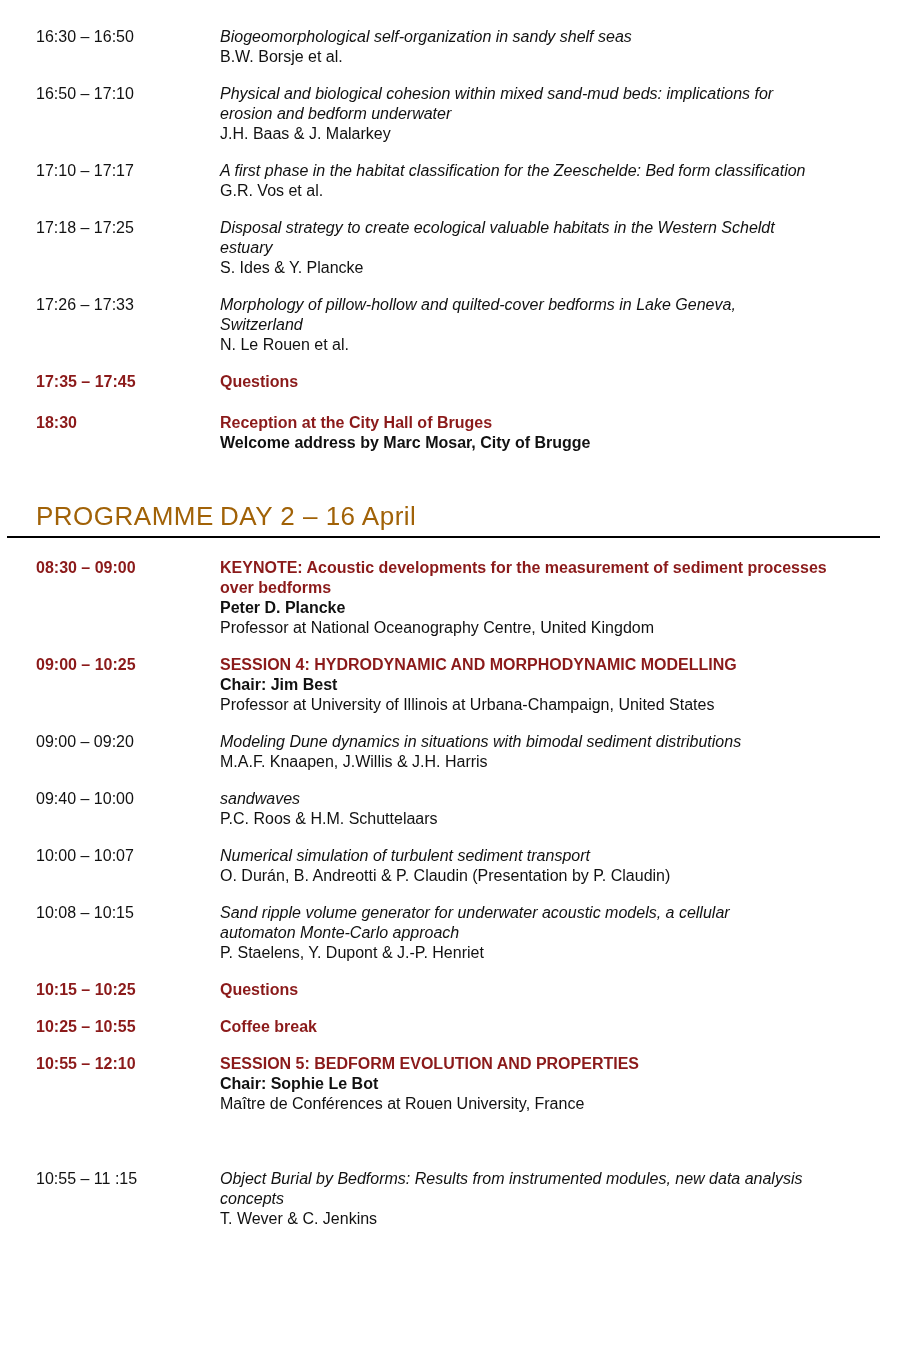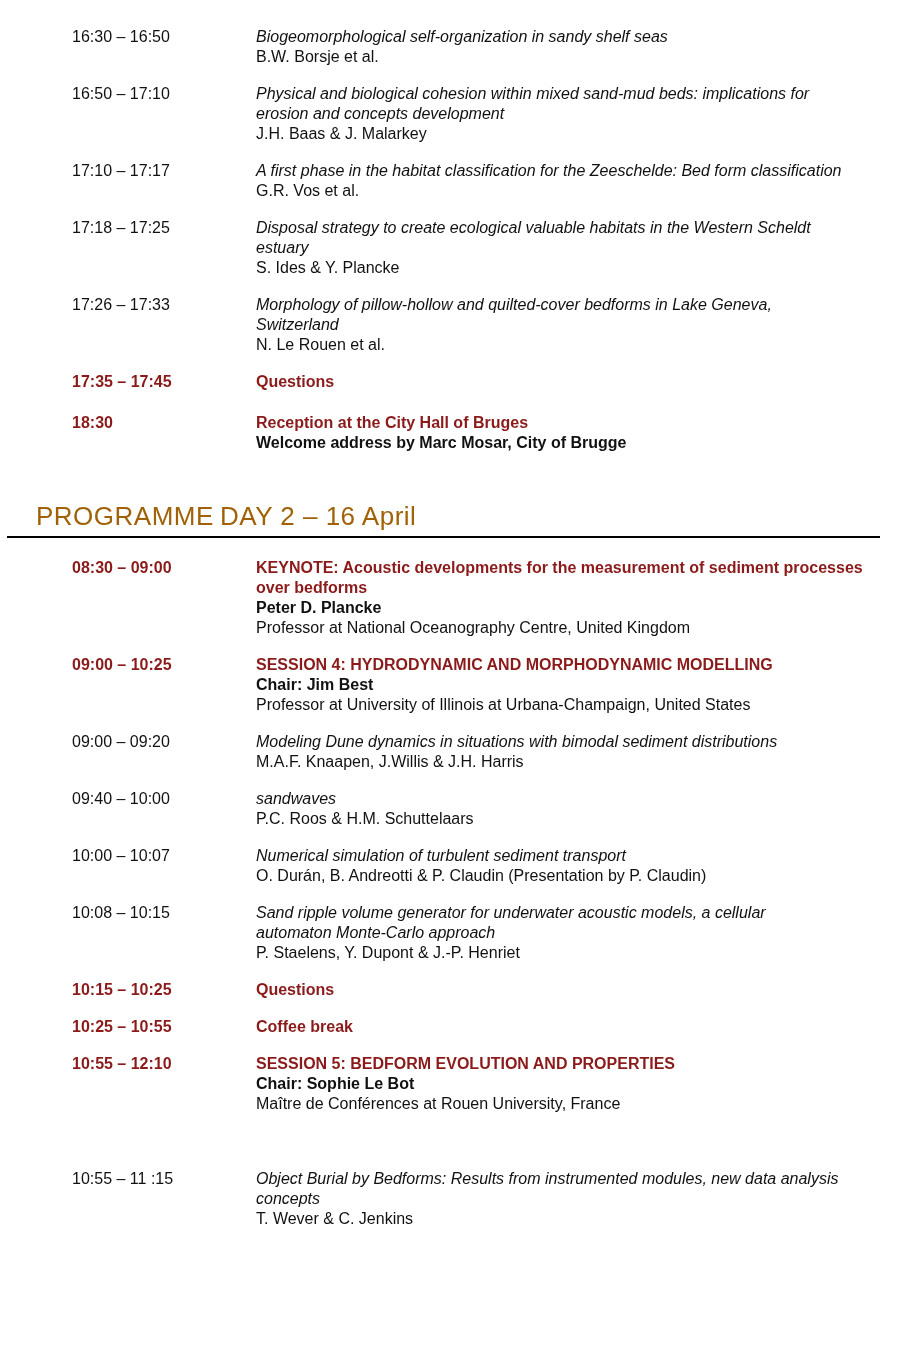--- a/index.html
+++ b/index.html
@@ -21,21 +21,21 @@
     padding:27px 20px 0 36px;
     overflow:hidden;
   }
   .schedule{display:block;}
   .row{
     display:flex;
     margin-bottom:17px;
     font-size:16px;
     line-height:20px;
   }
-  .time{flex:0 0 184px;width:184px;margin-left:36px;}
+  .time{flex:0 0 184px;width:184px;}
   .time.t-accent{color:var(--accent);font-weight:700;}
   .content{width:650px;max-width:650px;}
   .line{display:block;}
   .line.title{font-style:italic;}
   .line.author{}
   .line.accent{color:var(--accent);font-weight:700;}
   .line.bold{font-weight:700;}
   .line.plain{}
   
   #day1-list .row:nth-child(7){margin-top:21px;}
@@ -66,21 +66,21 @@
         <div class="time">16:30 – 16:50</div>
         <div class="content">
           <div class="line title">Biogeomorphological self-organization in sandy shelf seas</div>
           <div class="line author">B.W. Borsje et al.</div>
         </div>
       </div>
       <div class="row">
         <div class="time">16:50 – 17:10</div>
         <div class="content">
           <div class="line title">Physical and biological cohesion within mixed sand-mud beds: implications for</div>
-          <div class="line title">erosion and concepts development</div>
+          <div class="line title">erosion and bedform underwater</div>
           <div class="line author">J.H. Baas &amp; J. Malarkey</div>
         </div>
       </div>
       <div class="row">
         <div class="time">17:10 – 17:17</div>
         <div class="content">
           <div class="line title">A first phase in the habitat classification for the Zeeschelde: Bed form classification</div>
           <div class="line author">G.R. Vos et al.</div>
         </div>
       </div>

